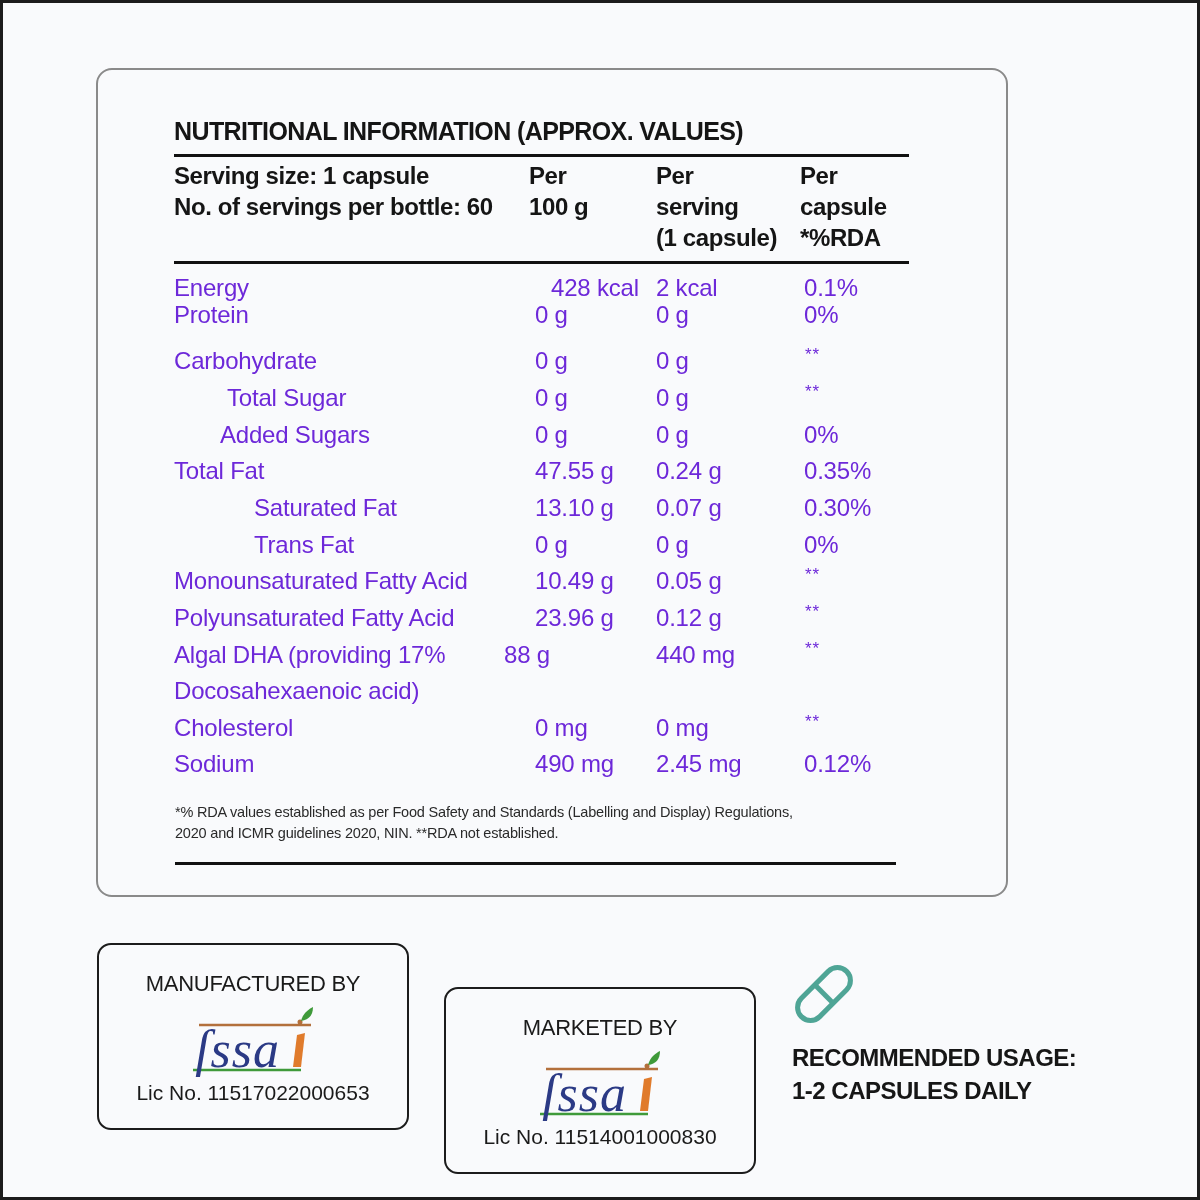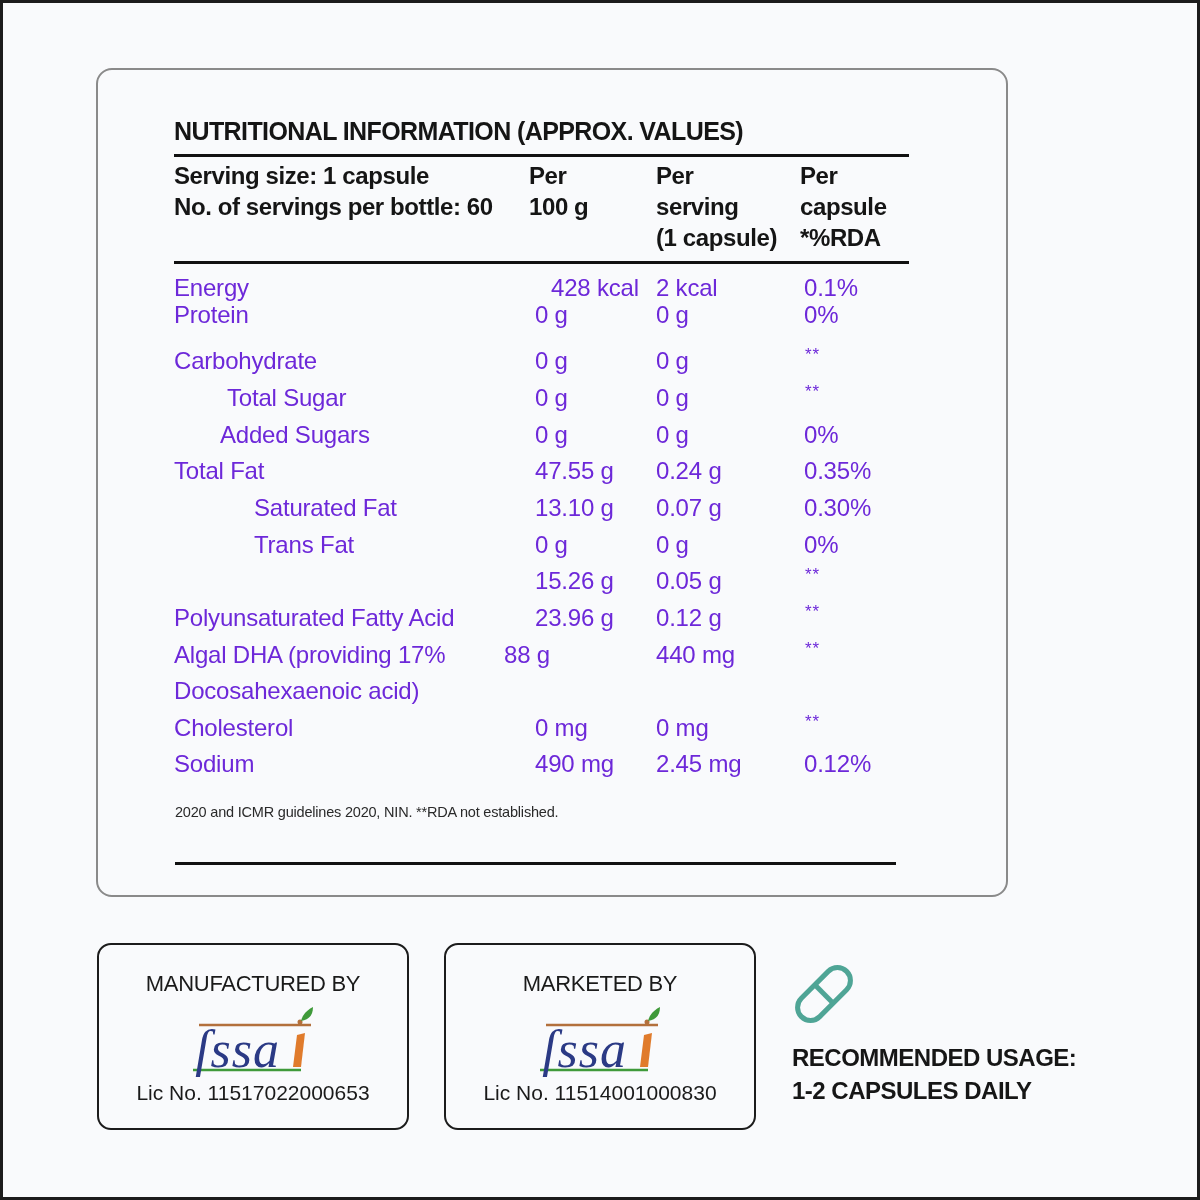--- a/index.html
+++ b/index.html
@@ -103,21 +103,22 @@
     <span style="left:656px">0.07 g</span>
     <span style="left:804px">0.30%</span>
   </div>
   <div class="row" style="top:531px;">
     <span style="left:254px">Trans Fat</span>
     <span style="left:535px">0 g</span>
     <span style="left:656px">0 g</span>
     <span style="left:804px">0%</span>
   </div>
   <div class="row" style="top:567px;">
-    <span style="left:535px">15.26 g</span>
+    <span style="left:174px">Monounsaturated Fatty Acid</span>
+    <span style="left:535px">10.49 g</span>
     <span style="left:656px">0.05 g</span>
     <span class="rda-star" style="left:805px">**</span>
   </div>
   <div class="row" style="top:604px;text-decoration:underline;">
     <span style="left:174px">Polyunsaturated Fatty Acid</span>
     <span style="left:535px">23.96 g</span>
     <span style="left:656px">0.12 g</span>
     <span class="rda-star" style="left:805px">**</span>
   </div>
   <div class="row" style="top:641px;">
@@ -137,38 +138,39 @@
   </div>
   <div class="row" style="top:750px;">
     <span style="left:174px">Sodium</span>
     <span style="left:535px">490 mg</span>
     <span style="left:656px">2.45 mg</span>
     <span style="left:804px">0.12%</span>
   </div>
 </div>
 
 <div class="footnote">
+  <div>*% RDA values established as per Food Safety and Standards (Labelling and Display) Regulations,</div>
   <div>2020 and ICMR guidelines 2020, NIN. **RDA not established.</div>
 </div>
 <div class="rule" style="left:175px; top:862px; width:721px;"></div>
 
 <div class="lic-box" style="left:97px;">
   <div class="lic-heading">MANUFACTURED BY</div>
   <svg class="logo" viewBox="0 0 140 70">
     <line x1="16" y1="18" x2="128" y2="18" stroke="#b3703c" stroke-width="2.5"></line>
     <line x1="10" y1="63" x2="118" y2="63" stroke="#3f9a3a" stroke-width="2.5"></line>
     <text x="12" y="60" font-family="'Liberation Serif', serif" font-style="italic" font-size="52" fill="#2b3a85" letter-spacing="1">ſssa</text>
     <path d="M114 28 L122 26 L118 60 L110 60 Z" fill="#e07b2c"></path>
     <circle cx="117" cy="15" r="2.5" fill="#b3703c"></circle>
     <path d="M118 14 C120 6 126 2 130 0 C130 8 126 13 118 14 Z" fill="#3f9a3a"></path>
   </svg>
   <div class="lic-no">Lic No. 11517022000653</div>
 </div>
 
-<div class="lic-box" style="left:444px;">
+<div class="lic-box" style="left:444px;margin-top:44px;">
   <div class="lic-heading">MARKETED BY</div>
   <svg class="logo" viewBox="0 0 140 70">
     <line x1="16" y1="18" x2="128" y2="18" stroke="#b3703c" stroke-width="2.5"></line>
     <line x1="10" y1="63" x2="118" y2="63" stroke="#3f9a3a" stroke-width="2.5"></line>
     <text x="12" y="60" font-family="'Liberation Serif', serif" font-style="italic" font-size="52" fill="#2b3a85" letter-spacing="1">ſssa</text>
     <path d="M114 28 L122 26 L118 60 L110 60 Z" fill="#e07b2c"></path>
     <circle cx="117" cy="15" r="2.5" fill="#b3703c"></circle>
     <path d="M118 14 C120 6 126 2 130 0 C130 8 126 13 118 14 Z" fill="#3f9a3a"></path>
   </svg>
   <div class="lic-no">Lic No. 11514001000830</div>

